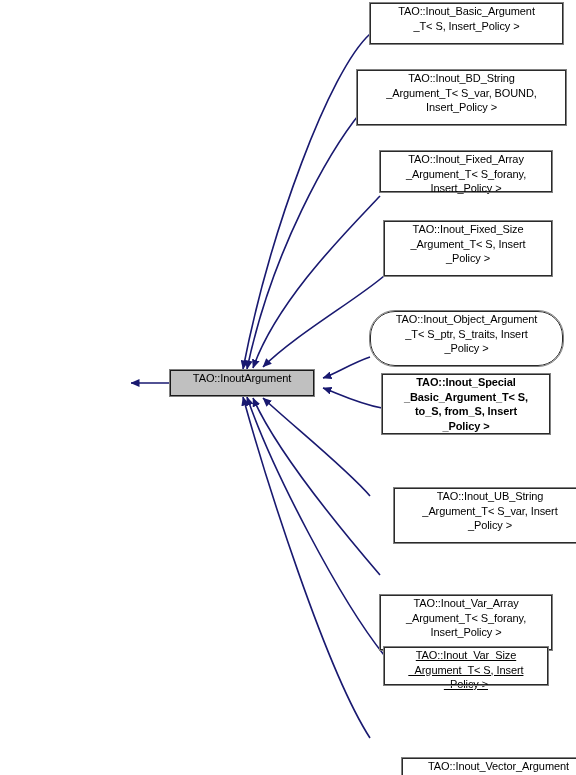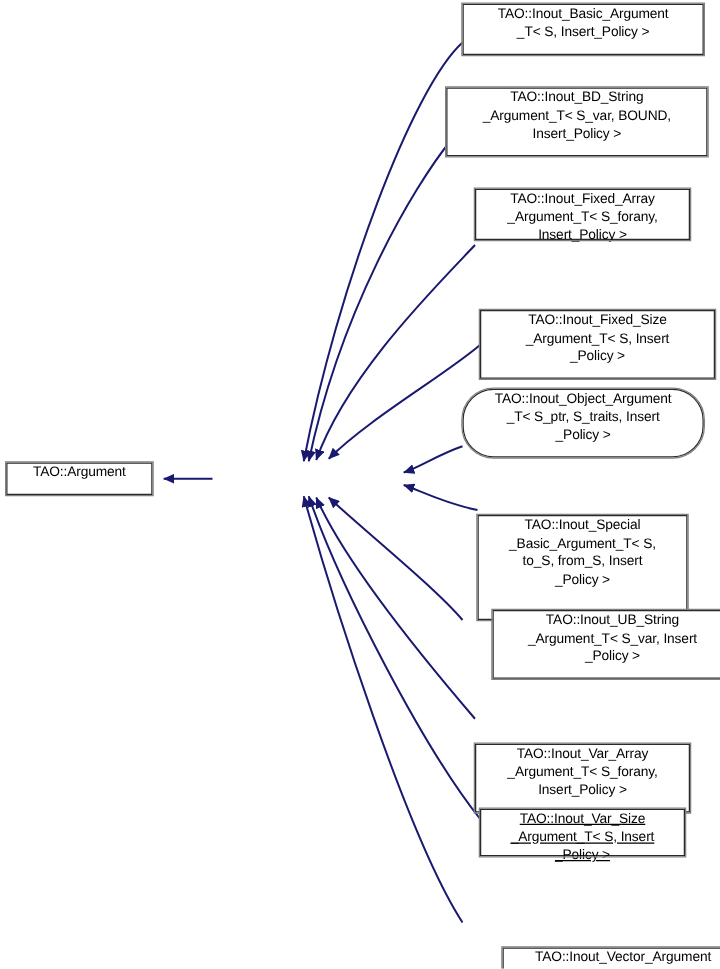--- a/index.html
+++ b/index.html
@@ -74,55 +74,55 @@
       <path d="M384,276 C356,300 295,335 263,367" marker-end="url(#arrowhead)"></path>
       <path d="M370,357 C352,363 335,374 323,378" marker-end="url(#arrowhead)"></path>
       <path d="M382,408 C356,403 335,392 323,388" marker-end="url(#arrowhead)"></path>
       <path d="M370,496 C348,470 292,425 263,398" marker-end="url(#arrowhead)"></path>
       <path d="M380,575 C350,540 278,455 253,398" marker-end="url(#arrowhead)"></path>
       <path d="M384,655 C340,600 272,470 247,397" marker-end="url(#arrowhead)"></path>
       <path d="M370,738 C326,670 266,480 243,397" marker-end="url(#arrowhead)"></path>
     </g>
   </svg>
 
-  <div class="node" style="left:5px; top:370px; width:117px; height:26px;">
-    <span class="node-label">TAO::Argument</span>
+
+  <div class="node current" style="left:170px; top:370px; width:144px; height:26px;">
+    <span class="node-label">TAO::InoutArgument</span>
   </div>
-
 
   <div class="node" style="left:370px; top:3px; width:193px; height:41px;">
     <span class="node-label">TAO::Inout_Basic_Argument
 _T&lt; S, Insert_Policy &gt;</span>
   </div>
 
   <div class="node" style="left:357px; top:70px; width:209px; height:55px;">
     <span class="node-label">TAO::Inout_BD_String
 _Argument_T&lt; S_var, BOUND,
 Insert_Policy &gt;</span>
   </div>
 
   <div class="node" style="left:380px; top:151px; width:172px; height:41px;">
     <span class="node-label">TAO::Inout_Fixed_Array
 _Argument_T&lt; S_forany,
 Insert_Policy &gt;</span>
   </div>
 
-  <div class="node" style="left:384px; top:248px; width:188px; height:55px;">
+  <div class="node" style="left:384px; top:221px; width:168px; height:55px;">
     <span class="node-label">TAO::Inout_Fixed_Size
 _Argument_T&lt; S, Insert
 _Policy &gt;</span>
   </div>
 
   <div class="node" style="left:370px; top:311px; width:193px; height:55px;border-radius:25px;">
     <span class="node-label">TAO::Inout_Object_Argument
 _T&lt; S_ptr, S_traits, Insert
 _Policy &gt;</span>
   </div>
 
-  <div class="node" style="left:382px; top:412px; width:168px; height:84px;">
+  <div class="node" style="left:382px; top:374px; width:168px; height:60px;font-weight:bold;">
     <span class="node-label">TAO::Inout_Special
 _Basic_Argument_T&lt; S,
 to_S, from_S, Insert
 _Policy &gt;</span>
   </div>
 
   <div class="node" style="left:370px; top:488px; width:192px; height:55px;margin-left:24px;">
     <span class="node-label">TAO::Inout_UB_String
 _Argument_T&lt; S_var, Insert
 _Policy &gt;</span>

